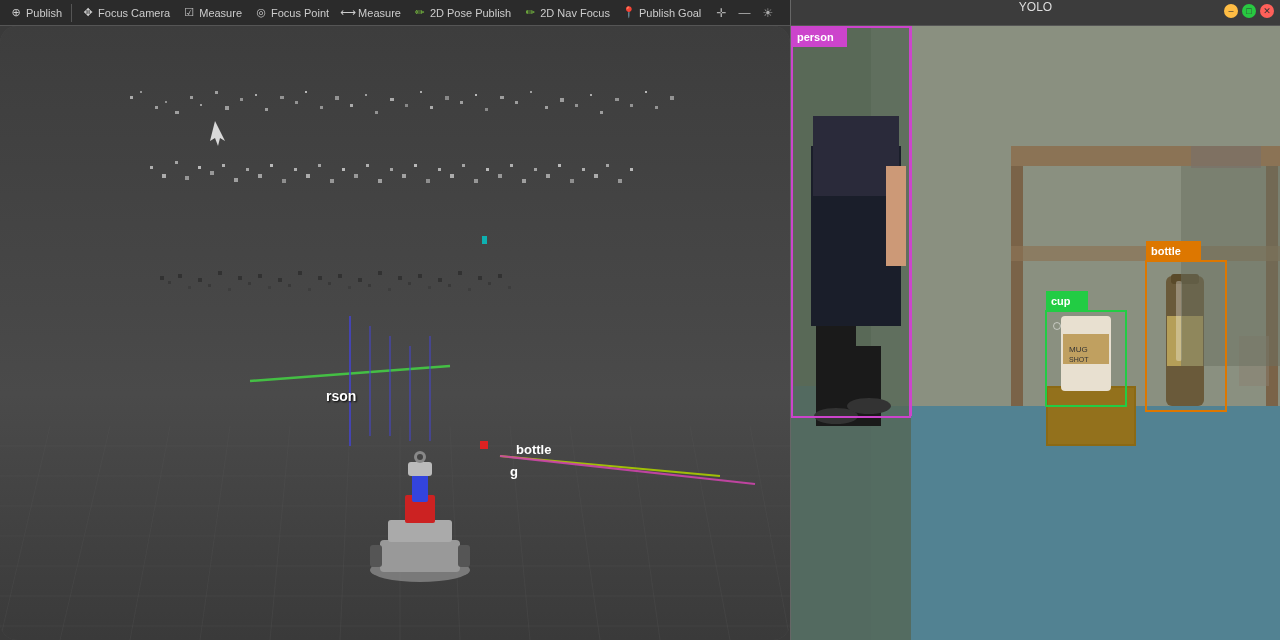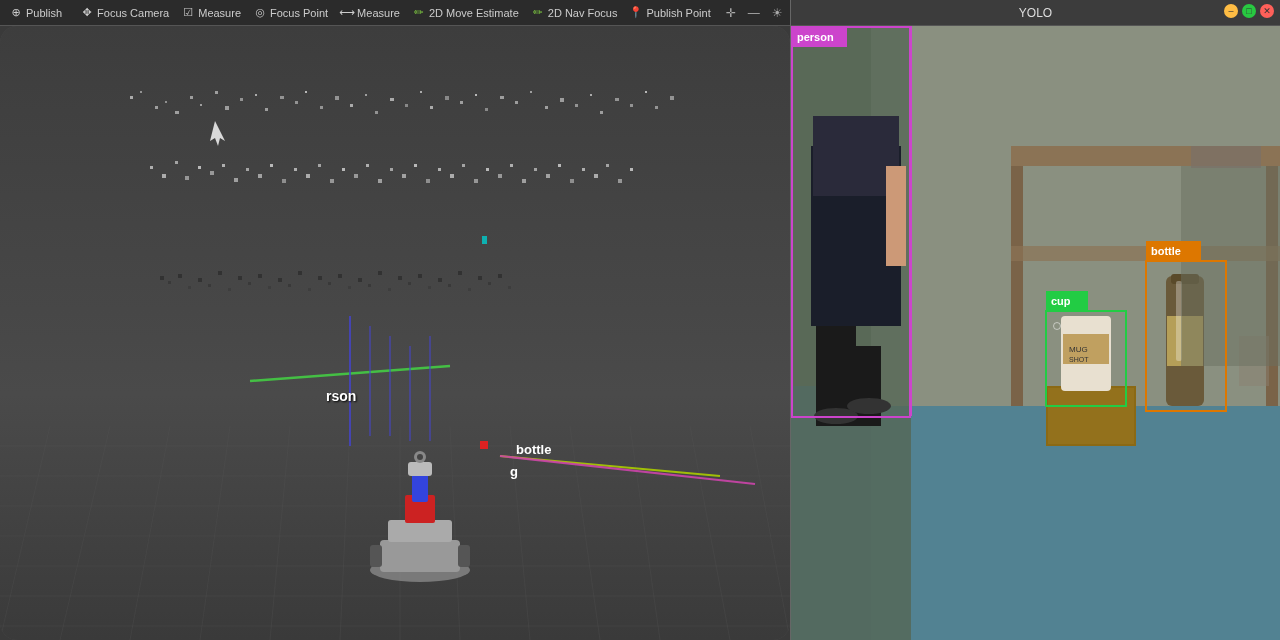--- a/index.html
+++ b/index.html
@@ -89,21 +89,20 @@
       background: #1a1a1a;
       border-left: 1px solid #666;
       z-index: 5;
     }
     #yolo-titlebar {
       width: 100%;
       height: 26px;
       background: #3c3c3c;
       border-bottom: 1px solid #555;
       display: flex;
-      align-items: center;
       justify-content: center;
       position: relative;
     }
     #yolo-title {
       font-size: 12px;
       color: #ddd;
     }
     #yolo-controls {
       position: absolute;
       right: 6px;
@@ -177,29 +176,29 @@
   <div class="tool-item">
     <span class="tool-icon">◎</span>
     <span>Focus Point</span>
   </div>
   <div class="tool-item">
     <span class="tool-icon">⟷</span>
     <span>Measure</span>
   </div>
   <div class="tool-item">
     <span class="tool-icon" style="color:#88dd44;">✏</span>
-    <span>2D Move Estimate</span>
+    <span>2D Pose Publish</span>
   </div>
   <div class="tool-item">
     <span class="tool-icon" style="color:#88dd44;">✏</span>
     <span>2D Nav Focus</span>
   </div>
   <div class="tool-item">
     <span class="tool-icon" style="color:#dd8844;">📍</span>
-    <span>Publish Point</span>
+    <span>Publish Goal</span>
   </div>
   <div class="tool-extra">
     <span style="cursor:pointer; padding:2px 4px;">✛</span>
     <span style="cursor:pointer; padding:2px 4px;">—</span>
     <span style="cursor:pointer; padding:2px 4px; color:#aaa;">☀</span>
   </div>
 </div>
 
 <div id="main-viewport">
 

